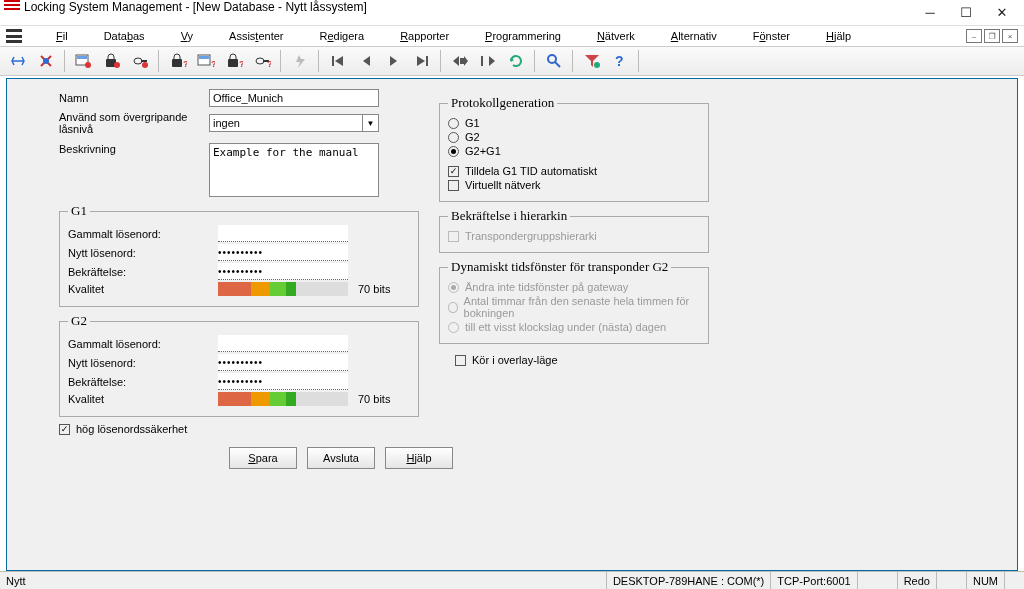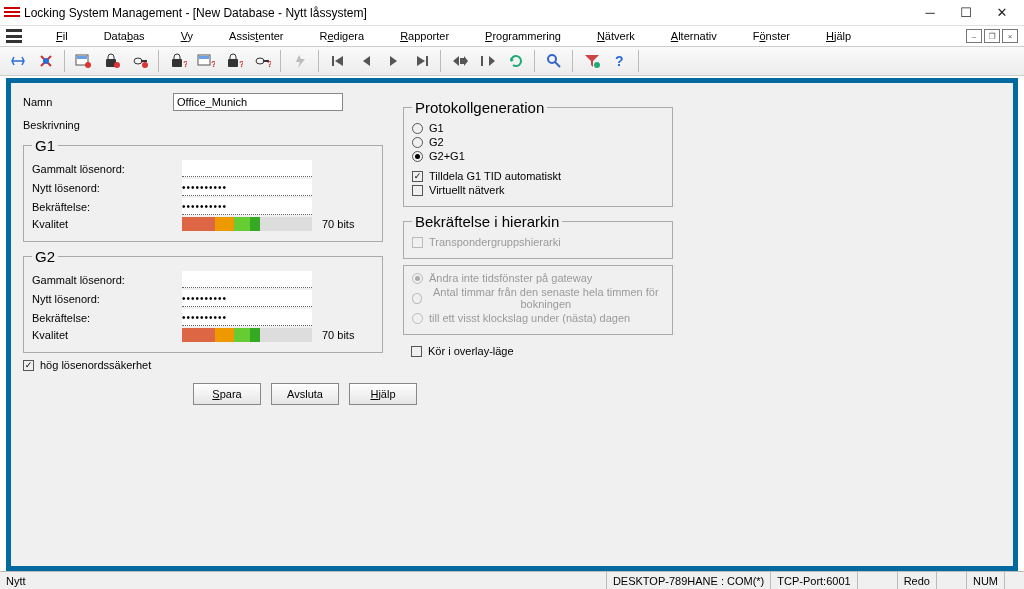--- a/index.html
+++ b/index.html
@@ -1,54 +1,54 @@
 <!DOCTYPE html>
 <html><head>
 <meta charset="utf-8">
 <style>
   * { box-sizing: border-box; margin: 0; padding: 0; }
   body { font-family: "Segoe UI", Tahoma, Arial, sans-serif; font-size: 11px; background: #fff; color: #000; width: 1024px; height: 589px; overflow: hidden; position: relative; }
-  .titlebar { height: 26px; background: #fff; display: flex; align-items: center; padding: 0 4px; border-bottom: 1px solid #e0e0e0; }
+  .titlebar { height: 26px; background: #fff; display: flex; align-items: flex-start; padding: 0 4px; border-bottom: 1px solid #e0e0e0; }
   .titlebar .app-icon { width: 16px; height: 12px; display: inline-block; margin-right: 4px; }
   .app-icon span{display:block;height:2px;background:#c00;margin-bottom:2px;}
   .titlebar .title { flex:1; font-size:12px; }
   .win-btns { display:flex; }
   .win-btn { width:36px; height:24px; display:flex; align-items:center; justify-content:center; font-size:13px; font-family:sans-serif; color:#222;}
   .menubar { height:20px; display:flex; align-items:center; padding:0 2px; background:#fff;}
   .menubar .menu-icon{width:16px;height:14px;display:inline-flex;flex-direction:column;justify-content:space-between;margin:0 4px;}
   .menubar .menu-icon span{display:block;height:3px;background:#333;}
   .menu-item{margin:0 6px; font-size:11px; cursor:default;padding-left:24px;}
   .menu-item .ul{text-decoration:underline;}
   .mdi-btns{margin-left:auto;display:flex;gap:2px;padding-right:4px;}
   .mdi-btn{width:16px;height:14px;border:1px solid #777;font-size:8px;display:flex;align-items:center;justify-content:center;color:#555;}
   .toolbar{height:30px;border-top:1px solid #ccc;border-bottom:1px solid #ccc;background:linear-gradient(#fafafa,#ececec);display:flex;align-items:center;padding:0 4px; gap:0;}
   .tool-btn{width:26px;height:24px;display:flex;align-items:center;justify-content:center;margin:0 1px;border:1px solid transparent;}
   .tool-sep{width:2px;height:22px;border-left:1px solid #bbb;margin:0 4px;}
-  .content{position:absolute;top:78px;left:6px;right:6px;bottom:18px;border:5px solid #0369a1;background:#f0f0f0;}
+  .content{position:absolute;top:78px;left:6px;right:6px;bottom:18px;border:1px solid #0369a1;background:#f0f0f0;padding-left:40px;}
   .form-area{padding:10px 12px;}
   .row{display:flex;align-items:center;margin-bottom:4px;}
   .lbl{width:150px;}
   .txt-input{width:170px;height:18px;border:1px solid #888;background:#fff;font-size:11px;padding:0 3px;}
   .combo{width:170px;height:18px;border:1px solid #888;background:#fff;font-size:11px;display:flex;align-items:center;justify-content:space-between;padding-left:3px;}
   .combo .arr{width:16px;height:16px;border-left:1px solid #888;display:flex;align-items:center;justify-content:center;font-size:8px;}
   .textarea{width:170px;height:54px;border:1px solid #888;background:#fff;font-size:11px;padding:2px 3px;resize:none;}
   fieldset{border:1px solid #aaa;margin:6px 0;padding:4px 8px 8px;}
-  legend{font-size:15px;padding:0 3px;}
+  legend{font-size:13px;padding:0 3px;font-family:Liberation Serif, serif;}
   .pw-row{display:flex;align-items:center;margin:2px 0;}
   .pw-row .plbl{width:150px;}
   .pw-input{width:130px;height:17px;border:none;border-bottom:1px dotted #666;background:#fff;font-size:10px;letter-spacing:1px;}
   .qbar{width:130px;height:14px;display:flex;}
   .qbar .seg{height:100%;}
   .left-col{width:360px;float:left;}
   .right-col{width:270px;float:left;margin-left:10px;}
   .radio-row,.check-row{display:flex;align-items:center;margin:2px 0;gap:6px;font-size:11px;}
   .radio{width:11px;height:11px;border:1px solid #555;border-radius:50%;display:flex;align-items:center;justify-content:center;}
   .radio .dot{width:5px;height:5px;background:#000;border-radius:50%;}
   .chk{width:11px;height:11px;border:1px solid #555;display:flex;align-items:center;justify-content:center;font-size:9px;}
-  .disabled{color:#9a9a9a;text-align:center;}
+  .disabled{color:#9a9a9a;}
   .disabled .radio,.disabled .chk{border-color:#bbb;}
   .btns-row{clear:both;padding-top:10px;display:flex;gap:10px;margin-left:170px;}
   .btn{min-width:68px;height:22px;border:1px solid #888;background:linear-gradient(#fff,#e5e5e5);font-size:11px;display:flex;align-items:center;justify-content:center;padding:0 8px;}
   .statusbar{position:absolute;bottom:0;left:0;right:0;height:18px;border-top:1px solid #bbb;background:#f0f0f0;display:flex;align-items:center;font-size:11px;}
   .statusbar .cell{padding:0 6px;border-left:1px solid #bbb;height:100%;display:flex;align-items:center;}
   .statusbar .first{border-left:none;flex:0 0 auto;}
   .statusbar .spacer{flex:1;}
   svg{display:block;}
 </style>
 </head>
@@ -226,22 +226,30 @@
 </div>
 
 <div class="content">
   <div class="form-area">
     <div style="display:flex;gap:10px;">
       <div class="left-col">
         <div class="row">
           <span class="lbl">Namn</span>
           <input class="txt-input" value="Office_Munich" style="">
         </div>
+        <div class="row">
+          <span class="lbl">Använd som övergripande låsnivå</span>
+          <div class="combo">
+            <span>ingen</span>
+            <span class="arr">▼</span>
+          </div>
+        </div>
         <div class="row" style="align-items:flex-start;margin-top:8px;">
           <span class="lbl">Beskrivning</span>
+          <textarea class="textarea" style="">Example for the manual</textarea>
         </div>
 
         <fieldset>
           <legend>G1</legend>
           <div class="pw-row">
               <span class="plbl">Gammalt lösenord:</span>
               <input class="pw-input" style="">
             </div>
           <div class="pw-row">
               <span class="plbl">Nytt lösenord:</span>
@@ -327,37 +335,38 @@
 
         <fieldset>
           <legend>Bekräftelse i hierarkin</legend>
           <div class="check-row disabled">
               <span class="chk"></span>
               <span>Transpondergruppshierarki</span>
             </div>
         </fieldset>
 
         <fieldset>
+          <legend>Dynamiskt tidsfönster för transponder G2</legend>
           <div class="radio-row disabled">
               <span class="radio">
                 <span class="dot" style="background:#aaa;"></span>
               </span>
               <span>Ändra inte tidsfönster på gateway</span>
             </div>
           <div class="radio-row disabled">
               <span class="radio"></span>
               <span>Antal timmar från den senaste hela timmen för bokningen</span>
             </div>
           <div class="radio-row disabled">
               <span class="radio"></span>
               <span>till ett visst klockslag under (nästa) dagen</span>
             </div>
         </fieldset>
 
-        <div class="check-row" style="margin-top:10px;margin-left:8px;">
+        <div class="check-row" style="margin-top:10px;margin-left:16px;">
             <span class="chk"></span>
             <span>Kör i overlay-läge</span>
           </div>
       </div>
     </div>
 
     <div class="btns-row">
       <div class="btn"><span style="text-decoration:underline">S</span>para</div>
       <div class="btn">Avsluta</div>
       <div class="btn"><span style="text-decoration:underline">H</span>jälp</div>

